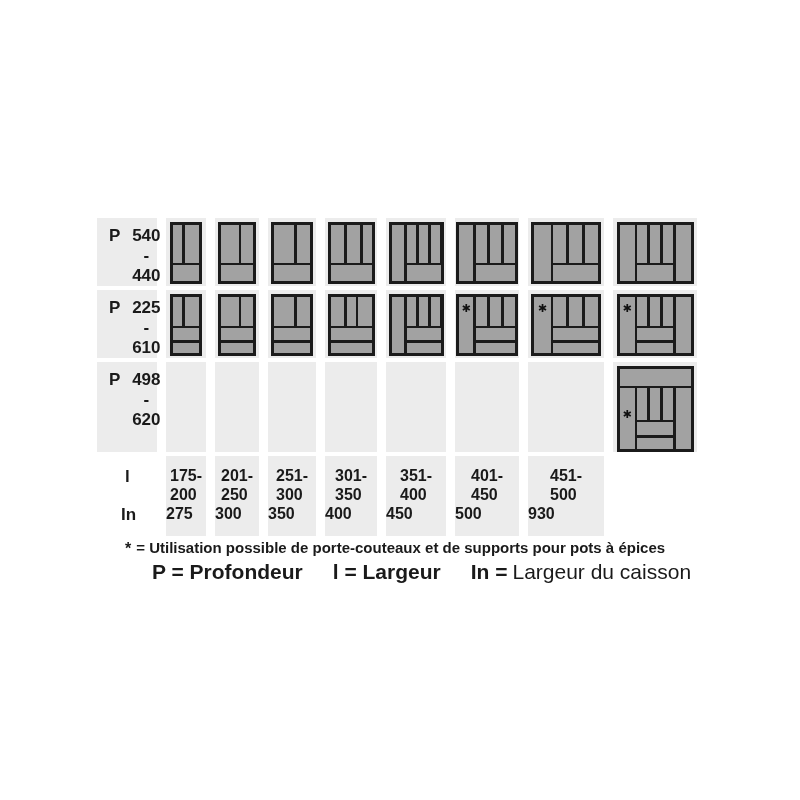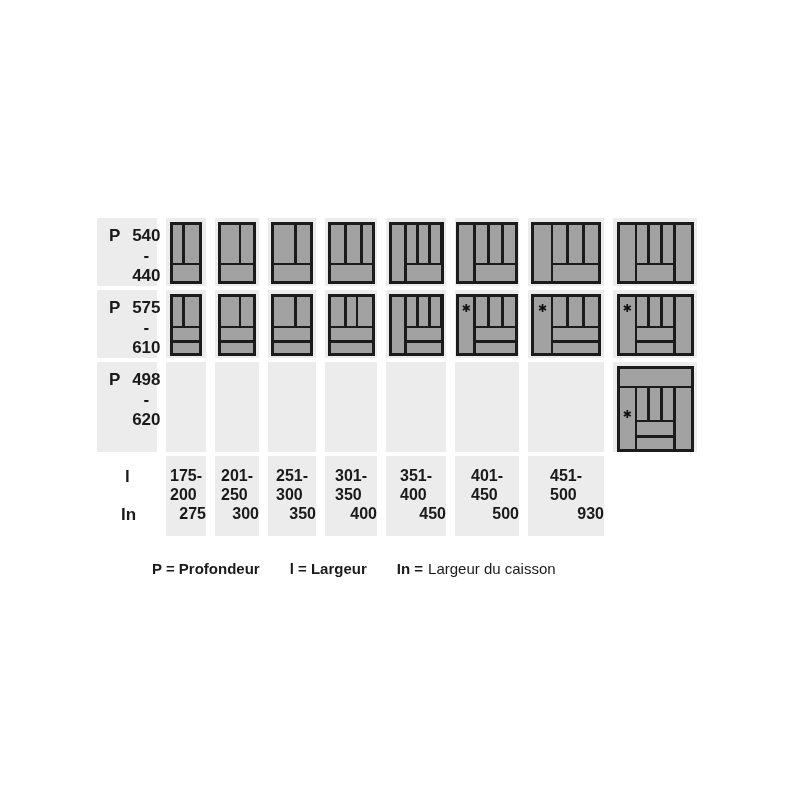--- a/index.html
+++ b/index.html
@@ -20,25 +20,25 @@
   .star{position:absolute;left:0;right:0;text-align:center;font-size:11px;font-weight:bold;color:#111;
         font-family:"DejaVu Sans",sans-serif;line-height:11px;}
   .star.top{top:6px;}
   .star.mid{top:34%;}
   .dims-label{background:#ffffff;position:relative;}
   .l-lab{position:absolute;top:11px;left:28px;font-size:17px;font-weight:bold;}
   .in-lab{position:absolute;top:49px;left:24px;font-size:17px;font-weight:bold;}
   .lval{position:absolute;top:10px;left:0;right:0;text-align:center;font-size:16px;font-weight:bold;line-height:19px;}
   .lval.single{top:12px;}
   .lval span{display:inline-block;text-align:left;}
-  .inval{position:absolute;top:49px;left:0;right:0;text-align:right;font-size:16px;font-weight:bold;}
+  .inval{position:absolute;top:49px;left:0;right:0;text-align:left;font-size:16px;font-weight:bold;}
   .footnote{position:absolute;left:125px;top:539px;font-size:15px;font-weight:bold;white-space:nowrap;}
   .fstar{font-size:16px;vertical-align:-1px;}
   .ftext{margin-left:5px;}
-  .legend{position:absolute;left:152px;top:560px;font-size:15px;white-space:nowrap;text-align:right;}
+  .legend{position:absolute;left:152px;top:560px;font-size:21px;white-space:nowrap;text-align:right;}
   .seg{margin-right:30px;}
   .seg .b{font-weight:bold;}
   .seg .r{font-weight:normal;margin-left:5px;}
 </style>
 </head>
 <body>
 
 <div class="canvas">
   <div class="grid" id="grid" style="grid-template-columns: 60px 40px 44px 48px 52px 60px 64px 76px 84px; grid-template-rows: 68px 68px 90px 80px;">
       <div class="cell label-cell">
@@ -159,21 +159,21 @@
               </div>
               <div class="comp" style="flex: 4.5 1 0%;"></div>
             </div>
             <div class="comp side" style="flex: 1 1 0%;"></div>
           </div>
         </div>
       </div>
       <div class="cell label-cell">
         <span class="p-prefix">P</span>
         <div class="num-stack">
-          <div>575</div>
+          <div>225</div>
           <div>-</div>
           <div>610</div>
         </div>
       </div>
       <div class="cell tray-cell">
         <div class="tray" style="width: 32px; height: 62px;">
           <div class="t-body" style="flex: 13 1 0%;">
             <div class="t-mid" style="flex: 1 1 0%;">
               <div class="t-verts" style="flex: 11 1 0%;">
                 <div class="comp" style="flex: 2 1 0%;"></div>
@@ -360,14 +360,17 @@
       </div>
       <div class="cell">
         <div class="lval"><span>401-<br>450</span></div>
         <div class="inval">500</div>
       </div>
       <div class="cell">
         <div class="lval"><span>451-<br>500</span></div>
         <div class="inval">930</div>
       </div>
     </div>
+  <div class="footnote">
+    <span class="fstar">*</span><span class="ftext">= Utilisation possible de porte-couteaux et de supports pour pots à épices</span>
+  </div>
   <div class="legend" id="legend"><span class="seg"><span class="b">P = Profondeur</span></span><span class="seg"><span class="b">l = Largeur</span></span><span class="seg"><span class="b">In =</span><span class="r">Largeur du caisson</span></span></div>
 </div>
 
 </body></html>

